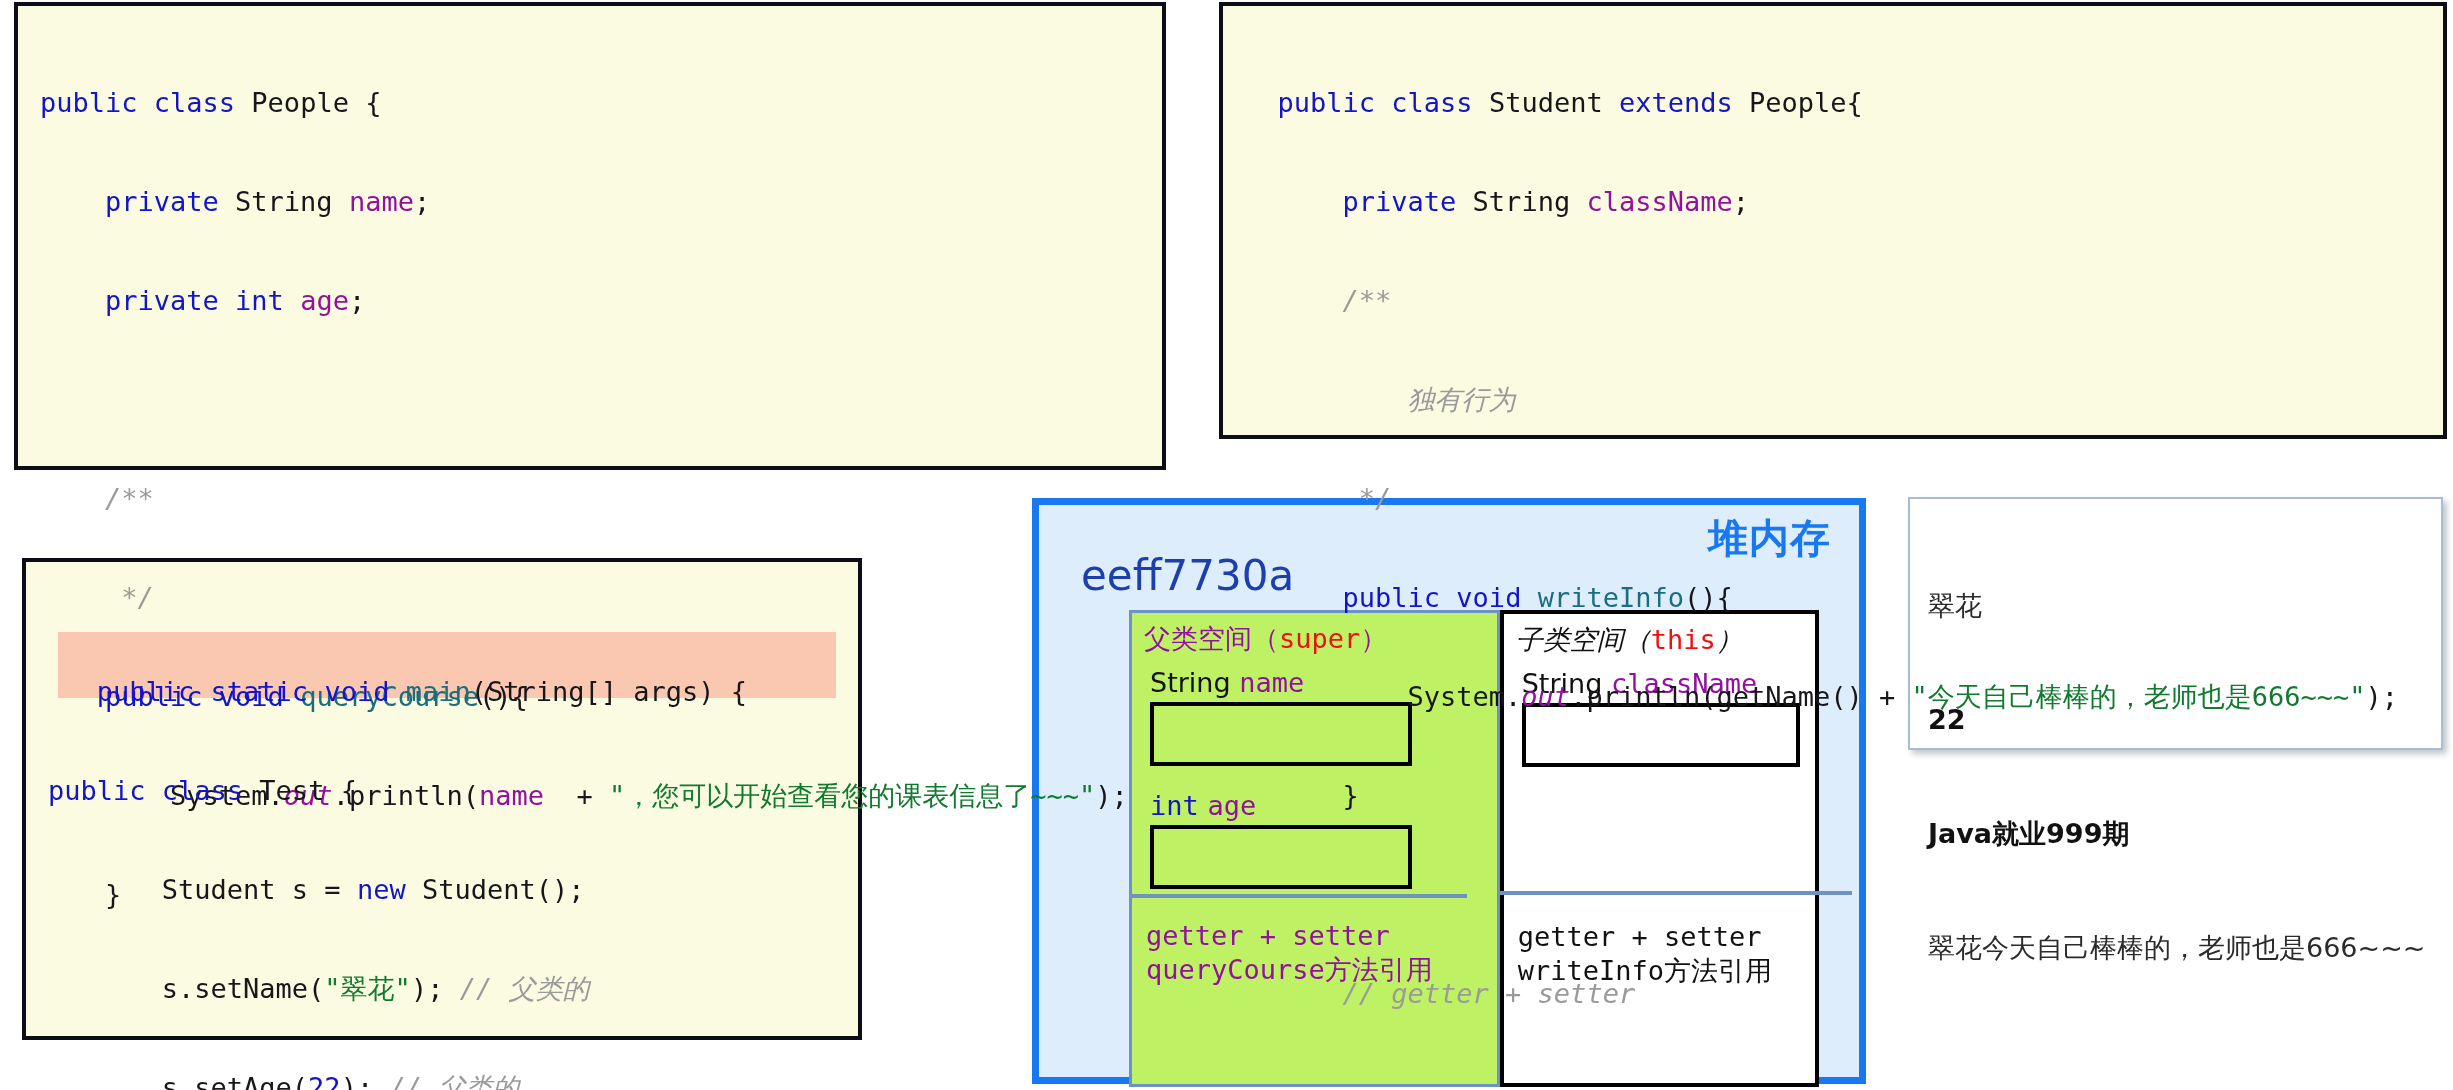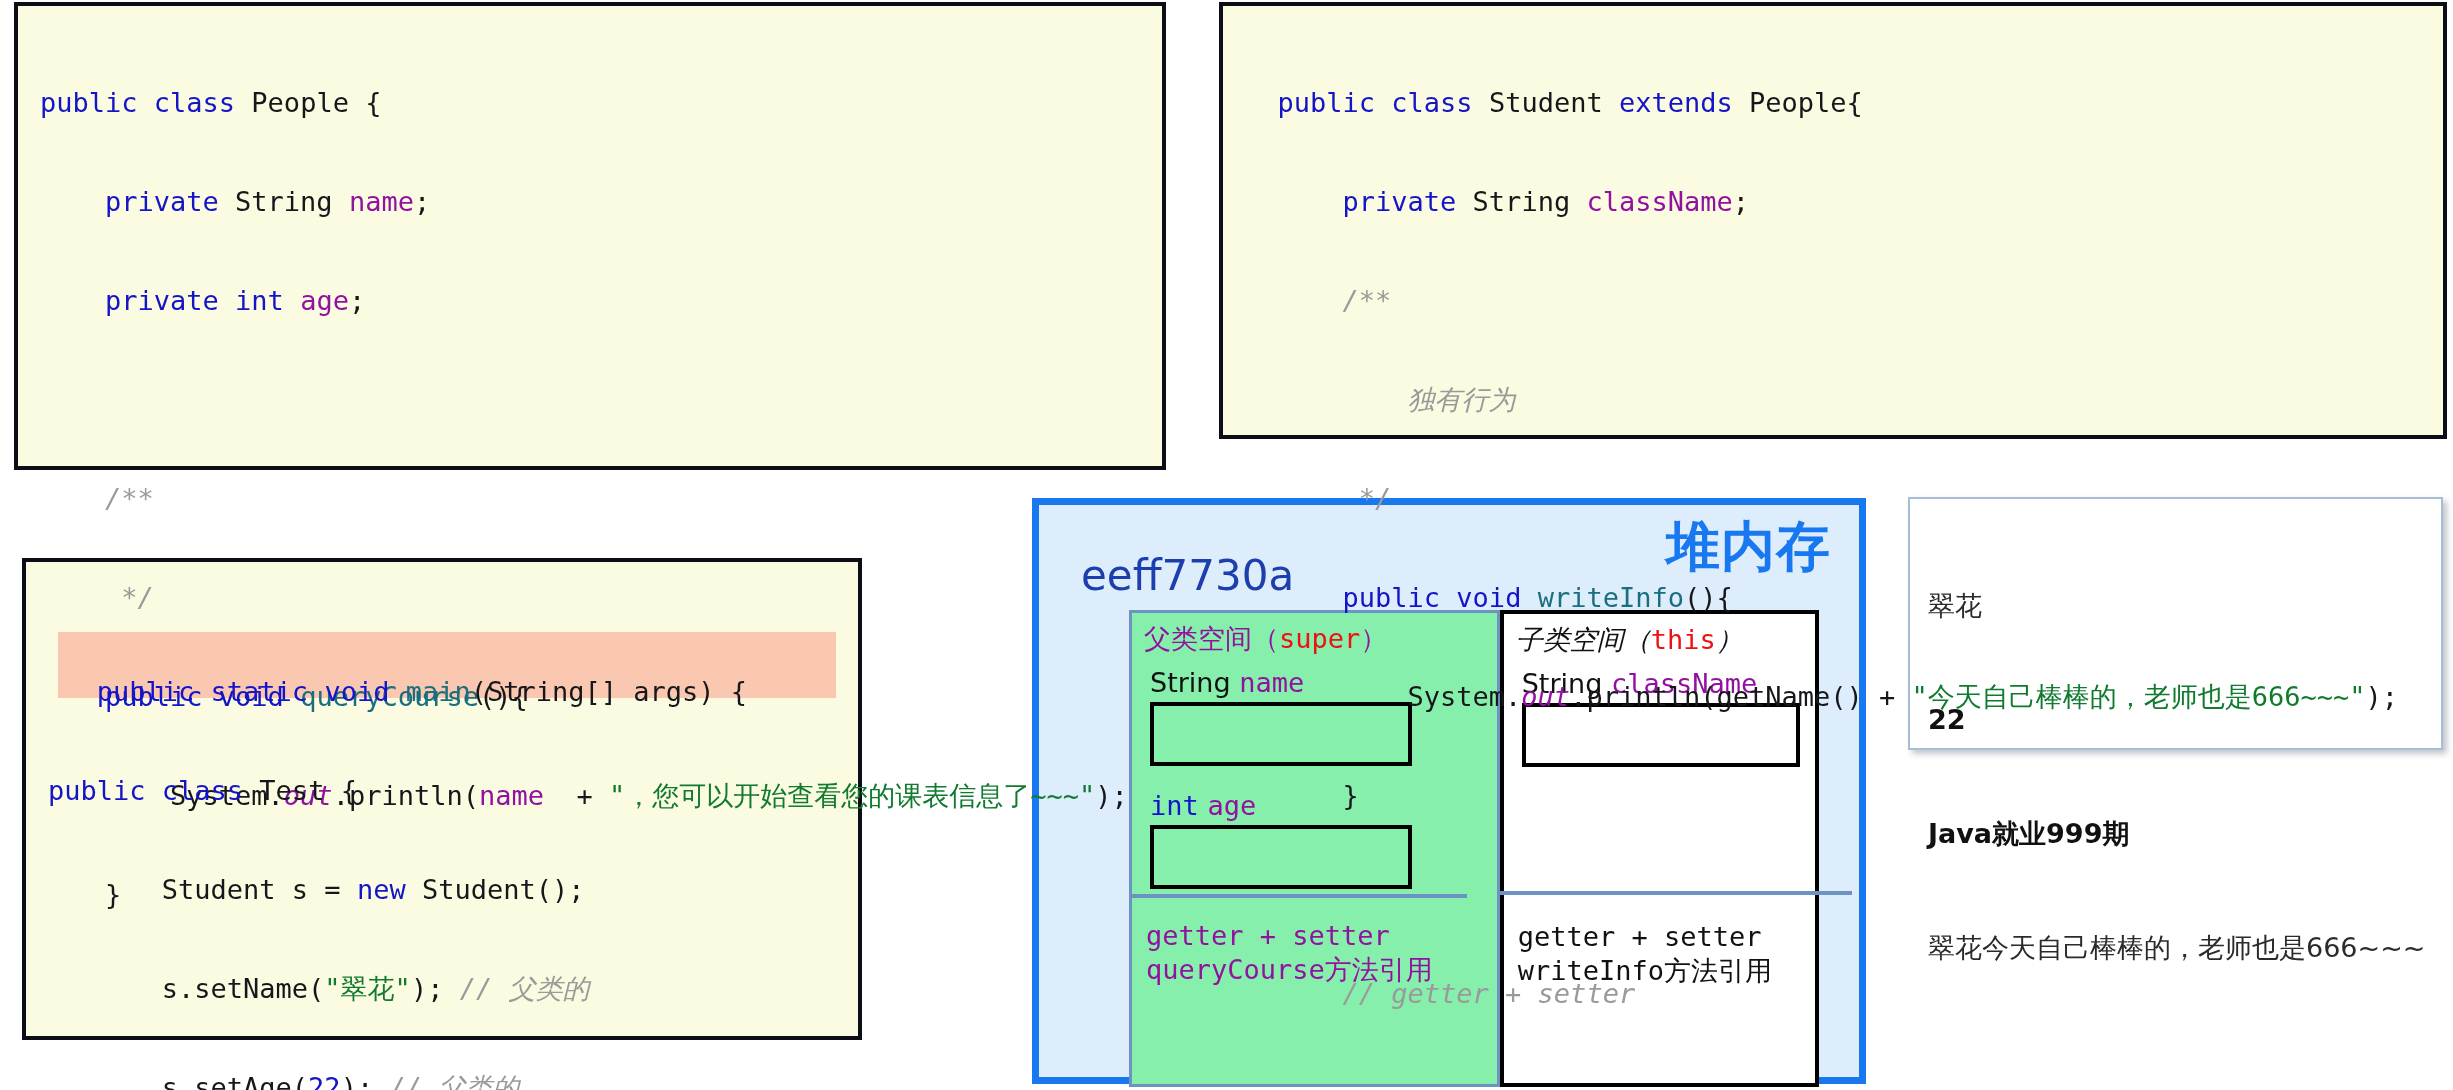--- a/index.html
+++ b/index.html
@@ -52,38 +52,38 @@
   #heap-box {
     position: absolute;
     box-sizing: border-box;
     background: #ddedfc;
     border: 7px solid #1878f0;
   }
   #heap-title {
     position: absolute;
     font-family: "DejaVu Sans", sans-serif;
     font-weight: bold;
-    font-size: 54px;
+    font-size: 40px;
     color: #1878f0;
     letter-spacing: 1px;
   }
   #heap-addr {
     position: absolute;
     font-family: "DejaVu Sans", sans-serif;
     font-size: 42px;
     color: #1d3fae;
   }
   #obj-table {
     position: absolute;
     box-sizing: border-box;
     display: flex;
   }
   .obj-col { box-sizing: border-box; position: relative; }
   #super-col {
-    background: #86efac;
+    background: #bef264;
     border: 3px solid #6d93c4;
     width: 409px;
   }
   #this-col {
     background: #ffffff;
     border: 4px solid #000000;
     width: 352px;
   }
   .col-head {
     font-family: "DejaVu Sans", sans-serif;

